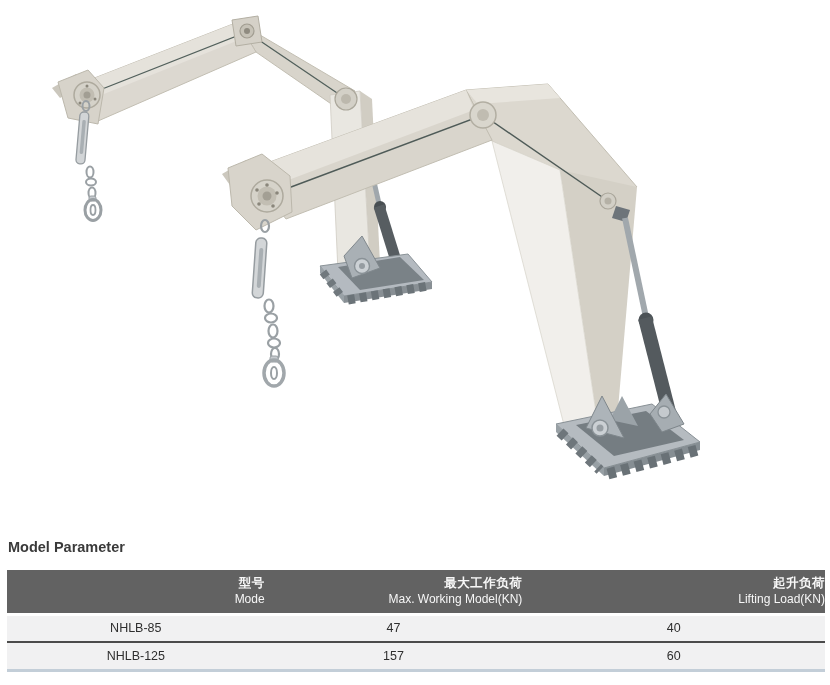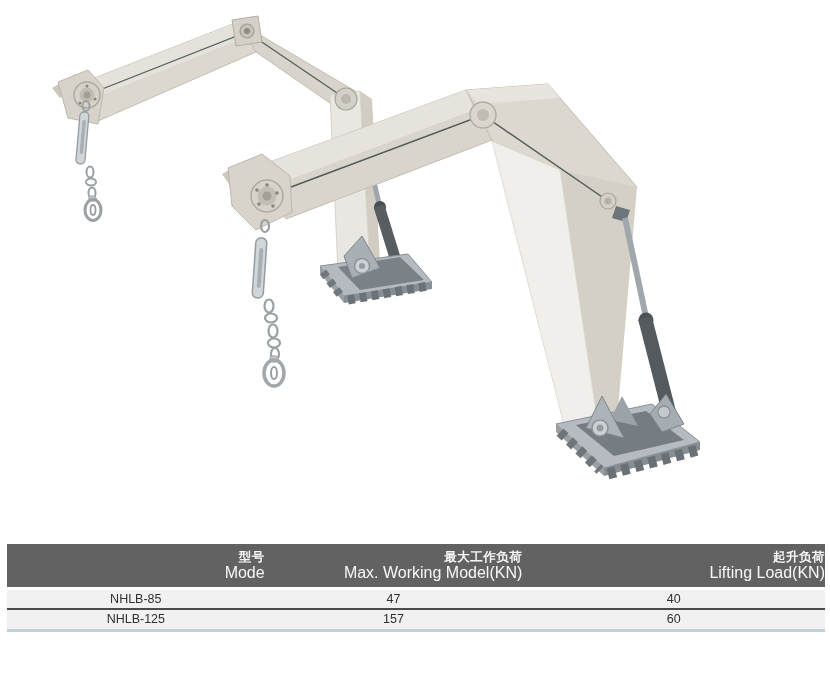--- a/index.html
+++ b/index.html
@@ -41,28 +41,28 @@
     vertical-align: middle;
     text-align: right;
     border-bottom: 3px solid #ffffff;
     padding: 2px 0 4px 0;
   }
   .spec-table th .th-zh {
     font-size: 12.5px; font-weight: bold; line-height: 17px;
     letter-spacing: 0.5px;
   }
   .spec-table th .th-en {
-    font-size: 16px; line-height: 14px;
+    font-size: 12px; line-height: 14px;
   }
   .spec-table td {
     background: #f1f1f2;
     color: #2f2f2f;
     font-size: 12.5px;
     text-align: center;
-    height: 21px;
+    height: 28px;
     vertical-align: middle;
     padding: 1px 0;
   }
   .spec-table tbody tr.row-2 td { border-top: 2px solid #4b4b4b; }
   .spec-table tbody tr:last-child td { border-bottom: 3px solid #c3ced8; }
 </style>
 </head>
 <body>
 
 <div class="photo-area">
@@ -200,20 +200,21 @@
         <ellipse cx="275" cy="354" rx="4" ry="6" stroke-width="2.2"></ellipse>
         <rect x="270" y="356" width="8" height="6" rx="2" fill="#c7cbcf" stroke="#9aa0a4" stroke-width="1"></rect>
         <ellipse cx="274" cy="373" rx="10" ry="13" stroke="#a1a7ab" stroke-width="3.5"></ellipse>
         <ellipse cx="274" cy="373" rx="3" ry="6" stroke-width="2"></ellipse>
       </g>
     </g>
   </svg>
 </div>
 
 <div class="section-heading">
+  <div class="heading-en">Model Parameter</div>
 </div>
 
 <table class="spec-table">
   <colgroup>
     <col style="width:31.5%">
     <col style="width:31.5%">
     <col style="width:37%">
   </colgroup>
   <thead>
     <tr>

